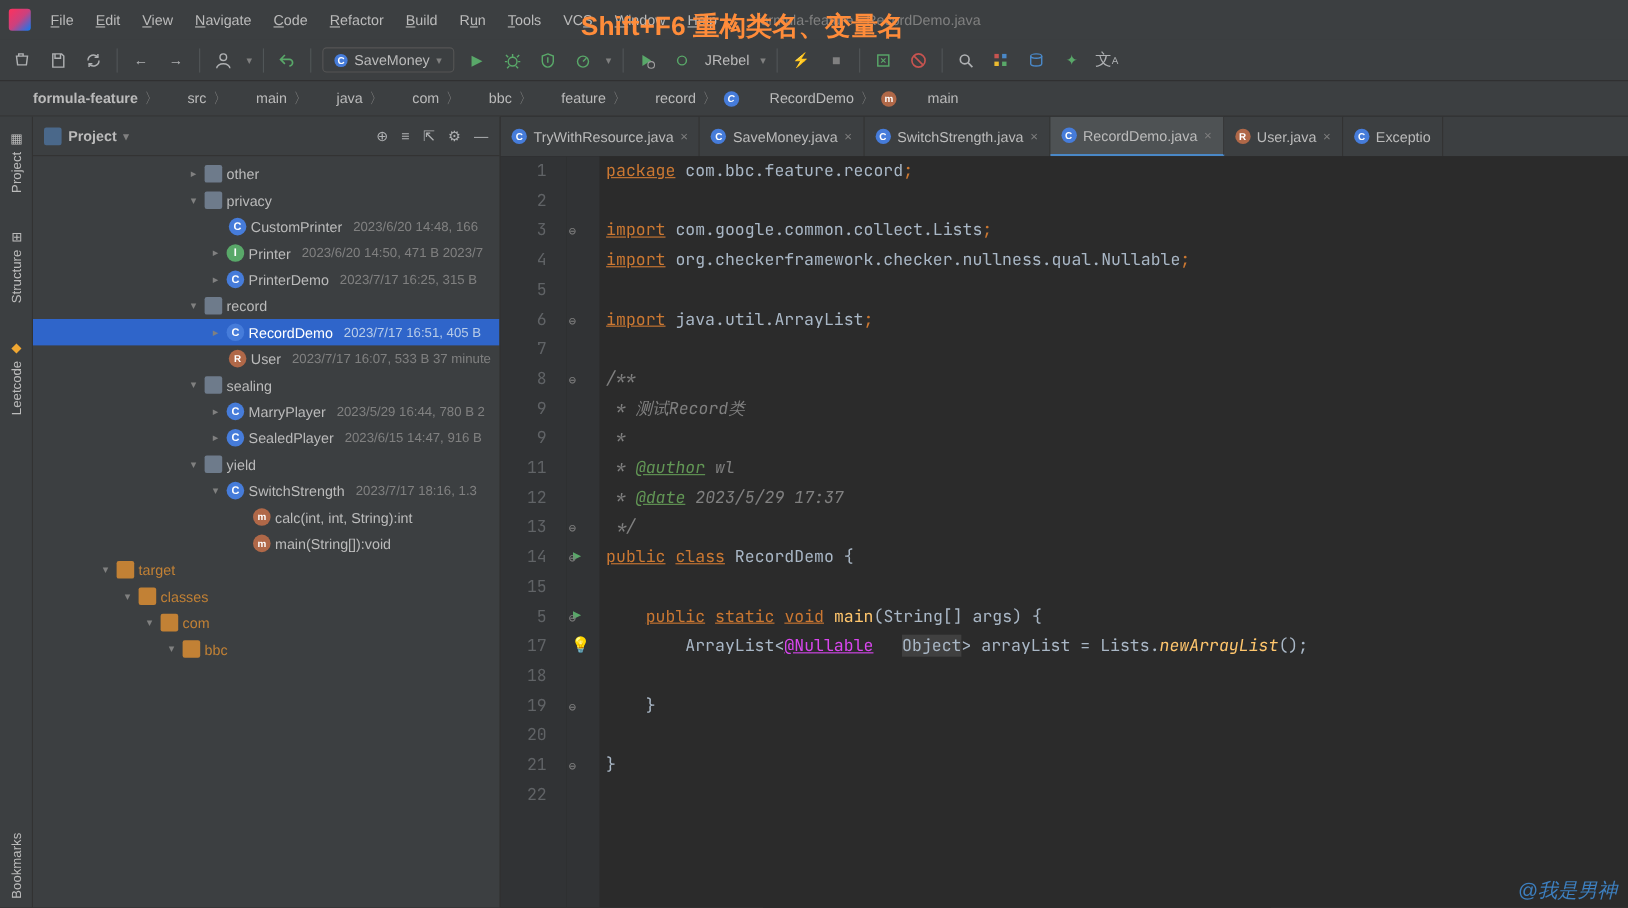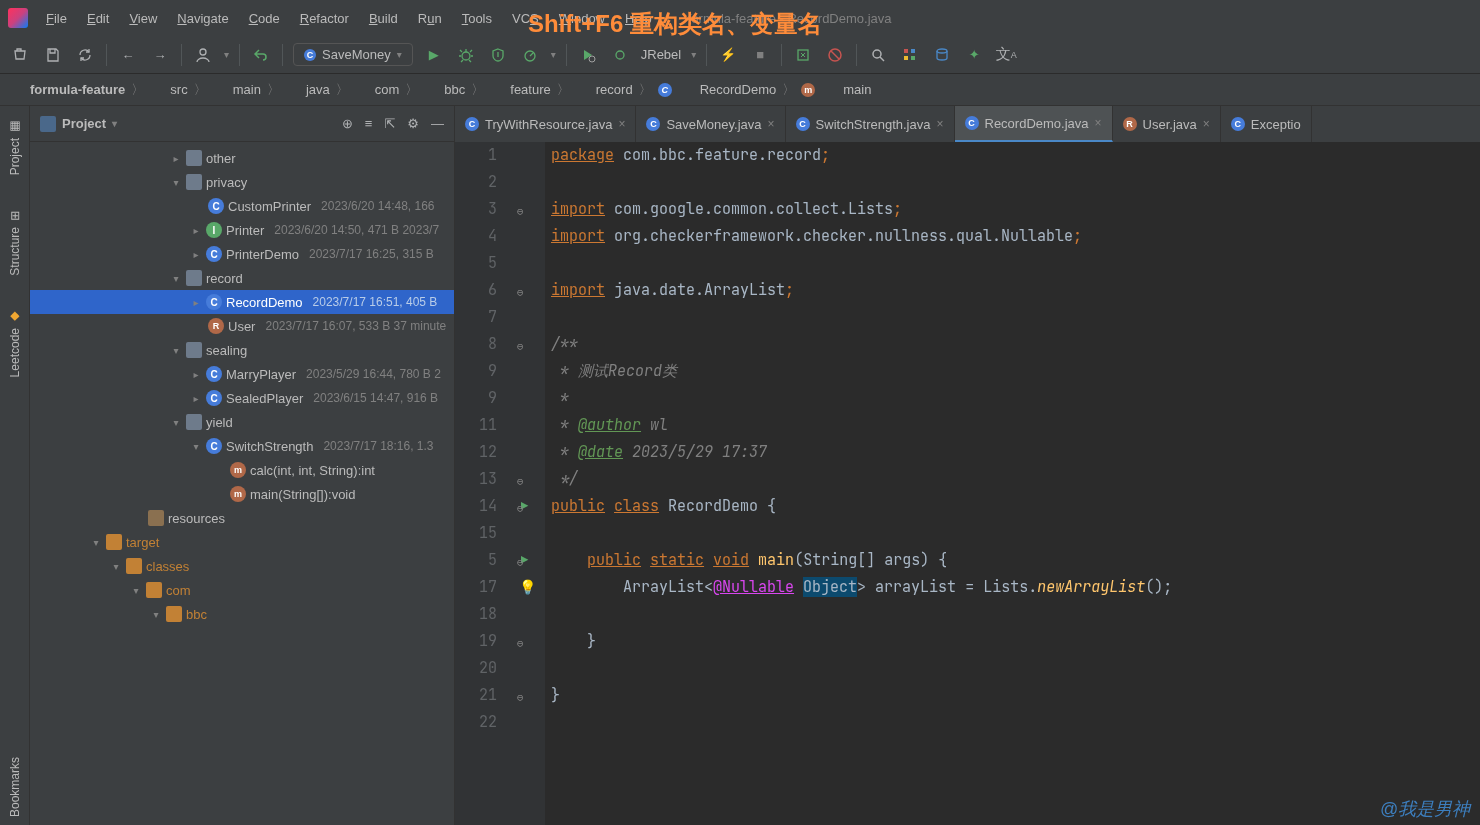--- a/index.html
+++ b/index.html
@@ -62,21 +62,21 @@
 .fold-marker { position: absolute; left: 2px; color: #808080; font-size: 11px; }
 .bulb { position: absolute; left: 4px; color: #F0A732; font-size: 14px; }
 .code-content { flex: 1; padding-left: 6px; background: #2B2B2B; white-space: pre; color: #A9B7C6; overflow: hidden; }
 .k { color: #CC7832; text-decoration: underline; }
 .c { color: #808080; font-style: italic; }
 .doc-tag { color: #629755; font-style: italic; text-decoration: underline; }
 .an { color: #d946ef; text-decoration: underline; }
 .mn { color: #FFC66D; }
 .it { color: #FFC66D; font-style: italic; }
 .semi { color: #CC7832; }
-.hl { background: #0c4a6e; }
+.hl { background: #404040; margin-left: 17px; }
 .watermark { position: absolute; bottom: 4px; right: 10px; color: #3D7FBF; font-size: 18px; font-style: italic; }
 svg { display: block; }
 </style>
 </head>
 <body>
 
 <div class="overlay-text">Shift+F6  重构类名、变量名</div>
 
 <div class="menubar">
   <div class="logo"></div>
@@ -342,24 +342,20 @@
           <span>SwitchStrength</span>
           <span class="meta">2023/7/17 18:16, 1.3</span>
         </div>
       <div class="tree-row" style="padding-left:200px">
           <span class="t-icon meth">m</span>
           <span>calc(int, int, String):int</span>
         </div>
       <div class="tree-row" style="padding-left:200px">
           <span class="t-icon meth">m</span>
           <span>main(String[]):void</span>
-        </div>
-      <div class="tree-row" style="padding-left:118px">
-          <span class="t-icon folder" style="background:#8A7050"></span>
-          <span>resources</span>
         </div>
       <div class="tree-row" style="padding-left:60px">
           <span class="arrow">▾</span>
           <span class="t-icon folder-o"></span>
           <span style="color:#C28135">target</span>
         </div>
       <div class="tree-row" style="padding-left:80px">
           <span class="arrow">▾</span>
           <span class="t-icon folder-o"></span>
           <span style="color:#C28135">classes</span>
@@ -445,21 +441,21 @@
         <span class="fold-marker" style="top:407px">⊖</span>
         <span class="fold-marker" style="top:488px">⊖</span>
         <span class="fold-marker" style="top:542px">⊖</span>
         <span class="bulb" style="top:432px">💡</span>
       </div>
       <div class="code-content"><span class="k">package</span><span> com.bbc.feature.record</span><span class="semi">;</span>
 
 <span class="k">import</span><span> com.google.common.collect.Lists</span><span class="semi">;</span>
 <span class="k">import</span><span> org.checkerframework.checker.nullness.qual.</span><span>Nullable</span><span class="semi">;</span>
 
-<span class="k">import</span><span> java.date.ArrayList</span><span class="semi">;</span>
+<span class="k">import</span><span> java.util.ArrayList</span><span class="semi">;</span>
 
 <span class="c">/**</span>
 <span class="c"> * 测试Record类</span>
 <span class="c"> *</span>
 <span class="c"> * </span><span class="doc-tag">@author</span><span class="c"> wl</span>
 <span class="c"> * </span><span class="doc-tag">@date</span><span class="c"> 2023/5/29 17:37</span>
 <span class="c"> */</span>
 <span class="k">public</span> <span class="k">class</span> <span>RecordDemo</span> {
 
     <span class="k">public</span> <span class="k">static</span> <span class="k">void</span> <span class="mn">main</span><span>(String[] args) {</span>

